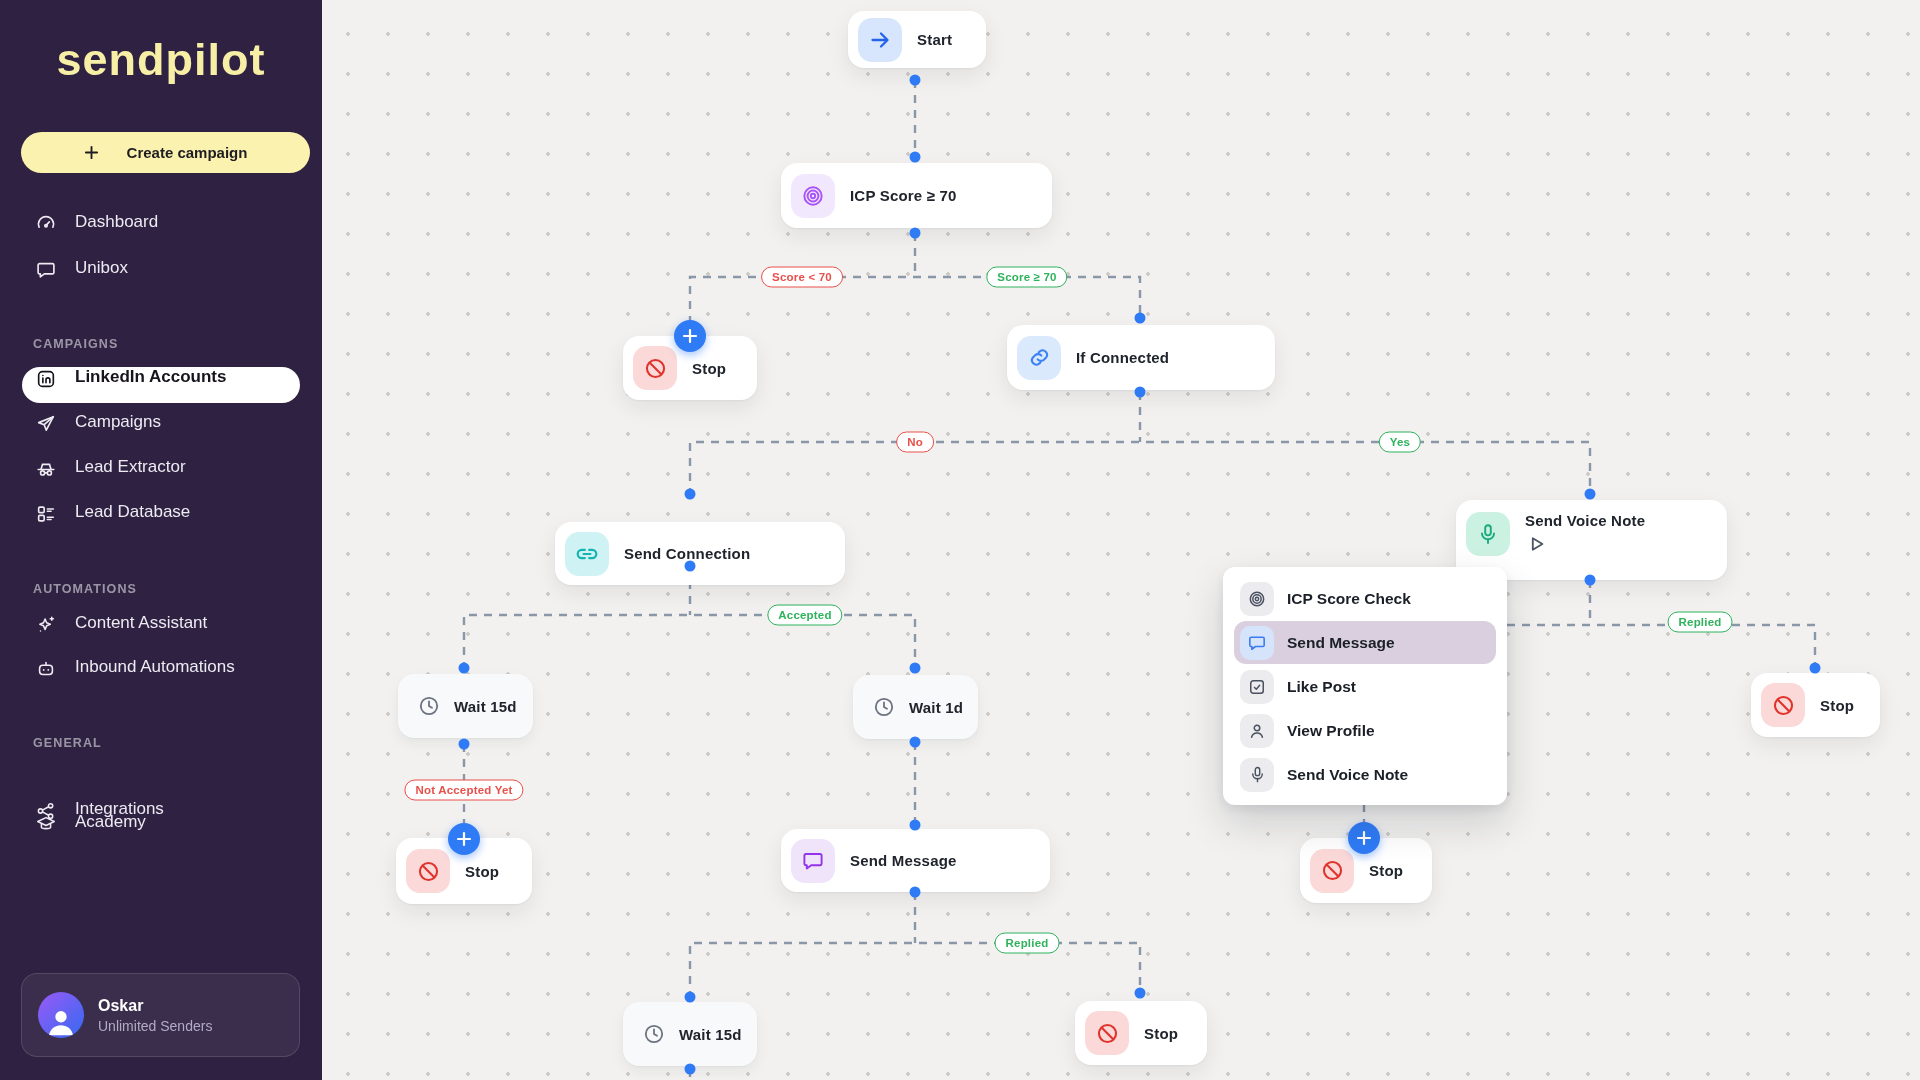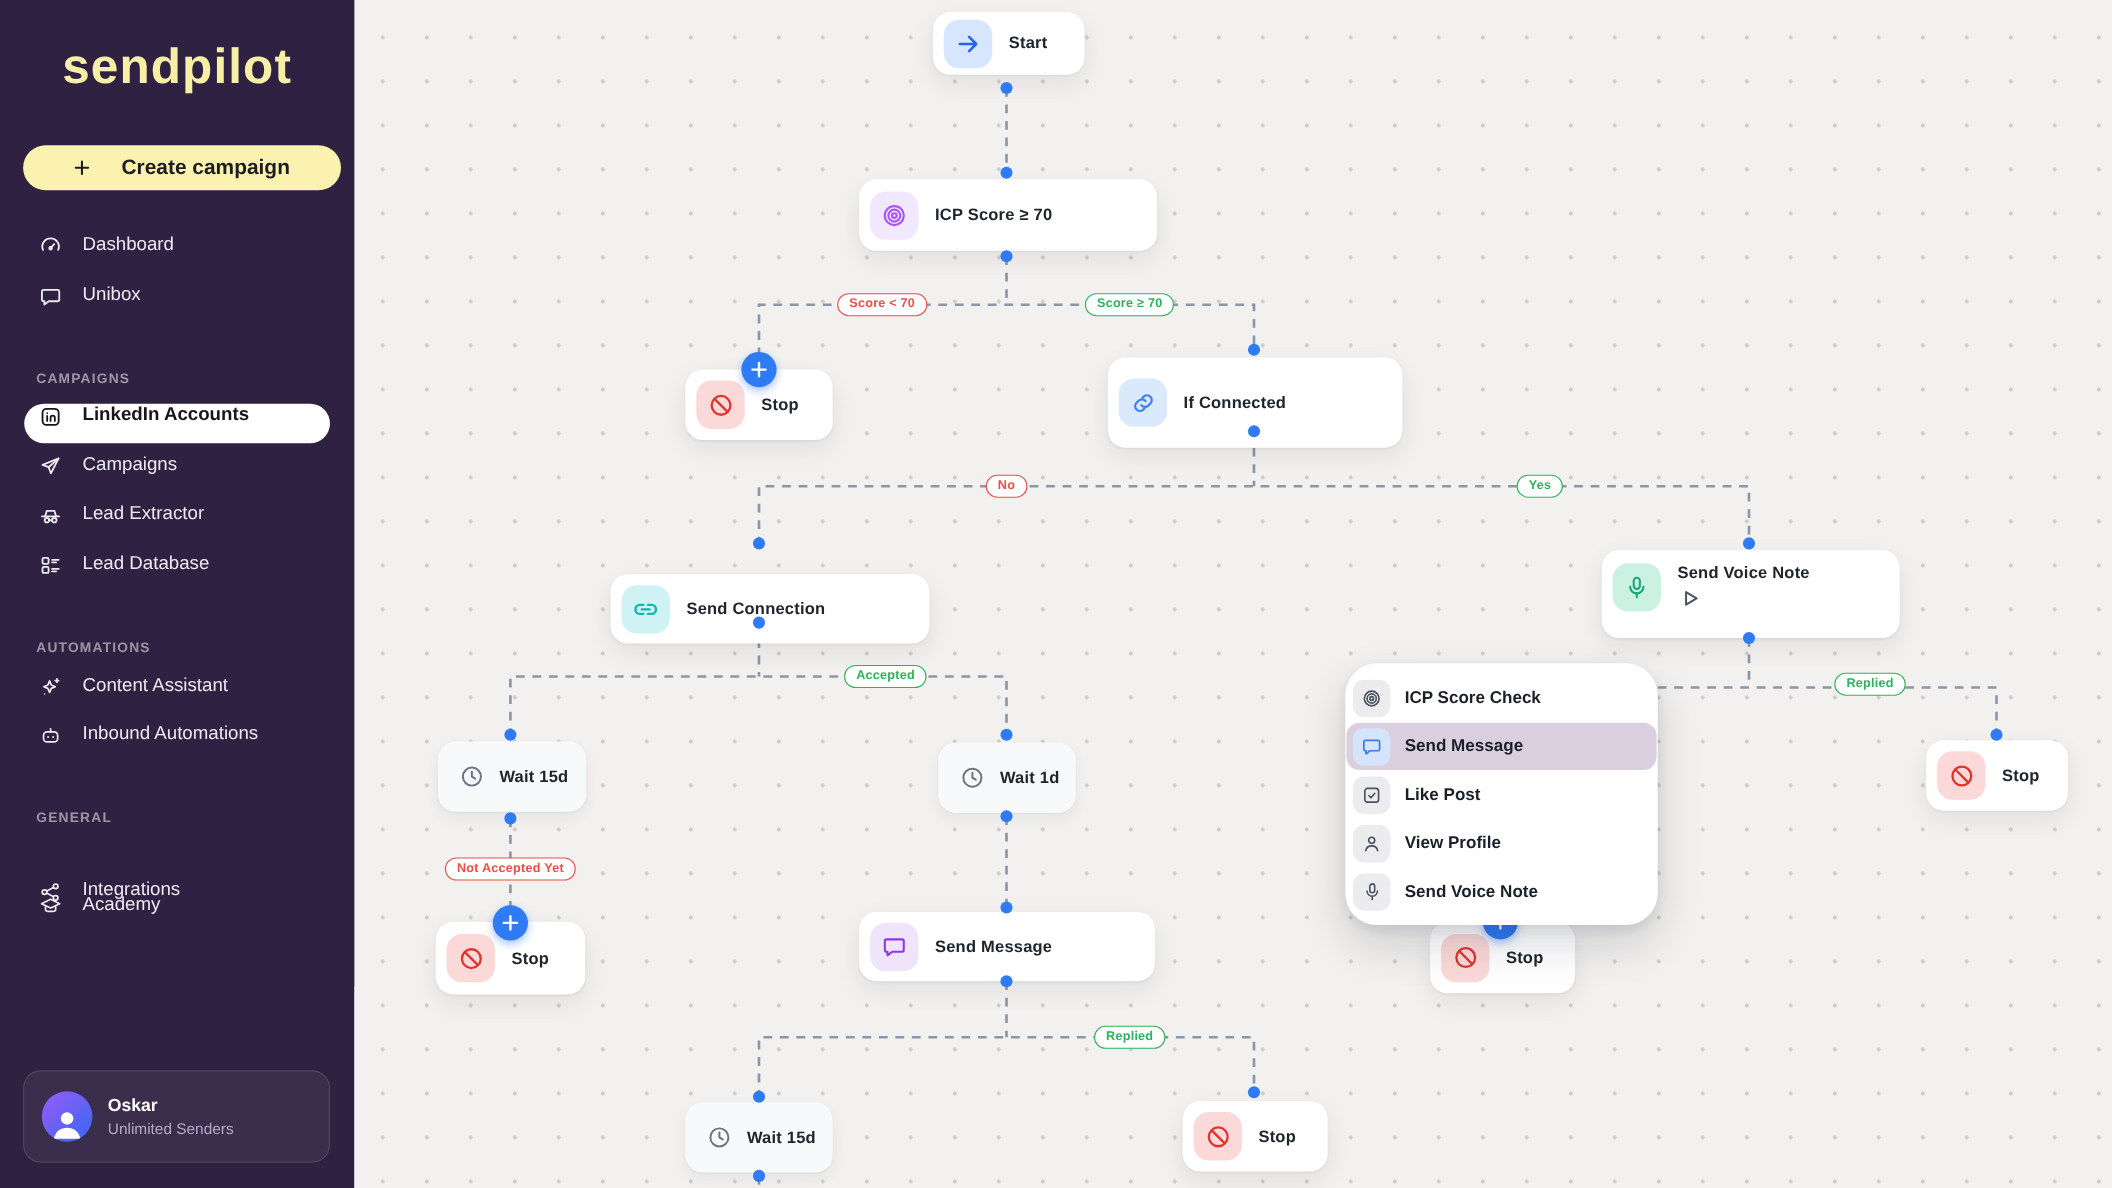--- a/index.html
+++ b/index.html
@@ -39,37 +39,36 @@
     position:absolute; z-index:2; transform:translate(-50%,-50%);
     background:#fff; border:1.6px solid; border-radius:999px;
     font-size:11.5px; font-weight:700; padding:3px 10px 4px; white-space:nowrap; letter-spacing:.2px;
   }
   .pill.red   { color:#E8504A; border-color:#E8504A; }
   .pill.green { color:#2FB25C; border-color:#2FB25C; }
 
   
   .menu {
     position:absolute; z-index:6; left:1223px; top:567px; width:284px; height:238px;
-    background:#fff; border-radius:29px; padding:10px 1px;
+    background:#fff; border-radius:12px; padding:10px 11px;
     box-shadow:0 4px 10px rgba(20,25,45,.08), 0 18px 40px rgba(20,25,45,.16);
-    margin-top:36px;
   }
   .mitem { display:flex; align-items:center; gap:13px; height:43px; border-radius:12px; padding:0 6px; cursor:pointer; margin-bottom:1px; }
   .mitem .micon { width:34px; height:34px; border-radius:10px; background:#ECECEF; display:flex; align-items:center; justify-content:center; color:#4A5160; }
   .mitem .mlabel { font-size:15.5px; font-weight:700; color:#1B1F27; }
   .mitem.selected { background:#DACFDE; }
   .mitem.selected .micon { background:#D6E4FB; color:#3B7BF0; }
 
   
   .sidebar { position:absolute; left:0; top:0; width:322px; height:897px; background:#2E2141; z-index:10; }
   .logo { position:absolute; left:0; top:34px; width:322px; text-align:center; font-size:45px; font-weight:800; color:#F8EFA6; letter-spacing:1px; }
   .create-btn {
     position:absolute; left:21px; top:132px; width:289px; height:41px; border-radius:21px;
     background:#FBF2AF; border:none; display:flex; align-items:center; justify-content:center; gap:28px;
-    font-family:inherit; font-size:19px; font-weight:700; color:#1E1E22; cursor:pointer;
+    font-family:inherit; font-size:15px; font-weight:700; color:#1E1E22; cursor:pointer;
   }
   .sec-h { position:absolute; left:33px; font-size:12.5px; font-weight:700; letter-spacing:1.1px; color:rgba(255,255,255,.52); }
   .sitem {
     position:absolute; left:22px; width:278px; height:36px; border-radius:999px;
     display:flex; align-items:flex-start; gap:17px; padding:0 12px; cursor:pointer;
     color:#EDEAF2; font-size:17px; font-weight:500;
   }
   .sitem .sicon { width:24px; height:24px; display:flex; align-items:center; justify-content:center; flex:0 0 auto; }
   .sitem.active { background:#fff; color:#17141D; font-weight:600; }
   .user-card {
@@ -138,21 +137,21 @@
   <div class="node" style="left:623px;top:336px;width:134px;height:64px;">
     <span class="nicon" style="background:#FBD9D8;">
       <svg width="25" height="25" viewBox="0 0 24 24" fill="none" stroke="#E0332C" stroke-width="2">
           <circle cx="12" cy="12" r="8.2"></circle>
           <path d="M6.3 6.3l11.4 11.4"></path>
         </svg>
     </span>
     <span class="nlabel">Stop</span>
   </div>
 
-  <div class="node" style="left:1007px;top:325px;width:268px;height:82px;">
+  <div class="node" style="left:1007px;top:325px;width:268px;height:65px;">
     <span class="nicon" style="background:#DBE9FD;">
       <svg width="25" height="25" viewBox="0 0 24 24" fill="none" stroke="#3B82F6" stroke-width="2" stroke-linecap="round" stroke-linejoin="round">
           <path d="M10.2 13.8a4.2 4.2 0 0 0 6 .3l2.1-2.1a4.2 4.2 0 0 0-5.9-5.9l-1.2 1.2"></path>
           <path d="M13.8 10.2a4.2 4.2 0 0 0-6-.3l-2.1 2.1a4.2 4.2 0 0 0 5.9 5.9l1.2-1.2"></path>
         </svg>
     </span>
     <span class="nlabel">If Connected</span>
   </div>
 
   <div class="node" style="left:555px;top:522px;width:290px;height:63px;text-align:right;">

